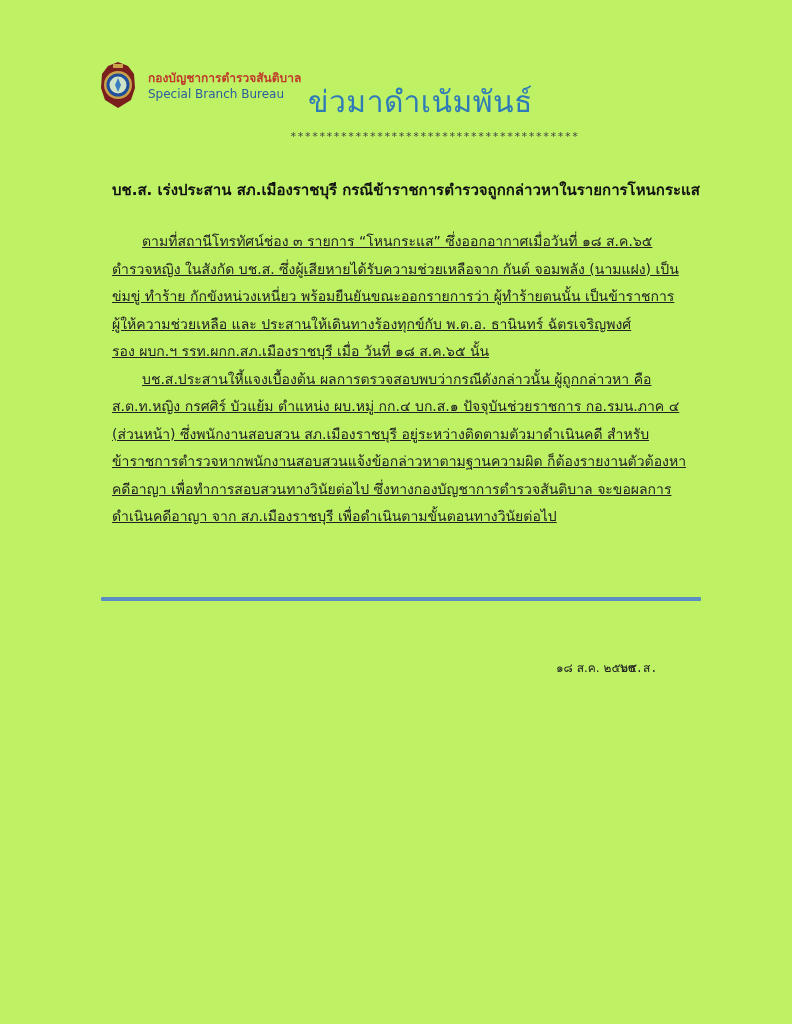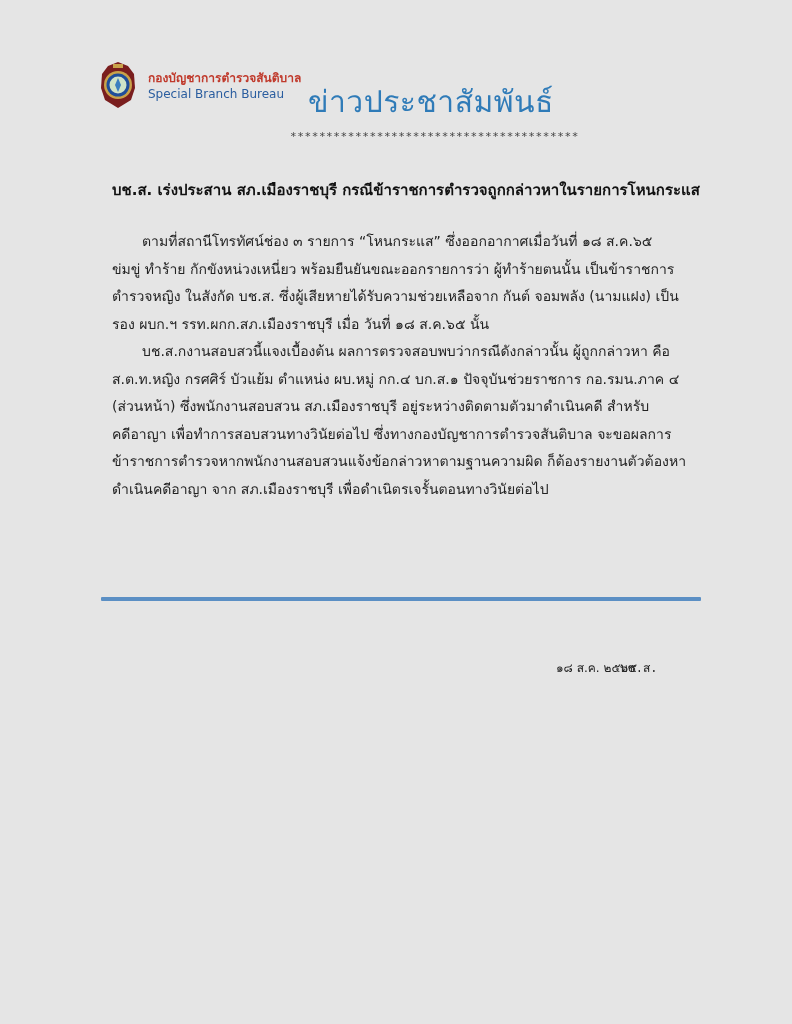--- a/index.html
+++ b/index.html
@@ -1,35 +1,35 @@
 <!DOCTYPE html>
 <html><head>
   <meta charset="utf-8">
   <style>
     html, body { margin: 0; padding: 0; background: #ffffff; }
     body { width: 792px; height: 1024px; position: relative; overflow: hidden;
            font-family: "DejaVu Sans", sans-serif; color: #1a1a1a; }
-    .page { position: absolute; left: 0; top: 0; width: 792px; height: 1024px; background: #e5e5e5; }
+    .page { position: absolute; left: 0; top: 0; width: 792px; height: 1024px; background: #bef264; }
 
     .header { position: absolute; left: 98px; top: 58px; width: 620px; height: 60px; }
     .seal { position: absolute; left: 0; top: 2px; width: 40px; height: 50px; }
     .org { position: absolute; left: 50px; top: 12px; }
     .org-th { font-size: 12px; color: #c0392b; font-weight: bold; line-height: 16px; white-space: nowrap; }
     .org-en { font-size: 12px; color: #2a5d9f; line-height: 16px; white-space: nowrap; }
     .pr-title { position: absolute; left: 210px; top: 20px; font-size: 30px; color: #2f7bb8;
                 font-weight: normal; white-space: nowrap; letter-spacing: 0.5px; }
     .stars { position: absolute; left: 290px; top: 130px; font-size: 11px; letter-spacing: 0.6px;
              color: #444; white-space: nowrap; font-family: "DejaVu Sans Mono", monospace; }
 
     .headline { position: absolute; left: 112px; top: 178px; width: 620px; font-size: 15px;
                 font-weight: bold; color: #111; white-space: nowrap; }
 
     .body-text { position: absolute; left: 112px; top: 228px; width: 600px; font-size: 14px;
                  line-height: 27.5px; color: #222; }
-    .line { white-space: nowrap; display: block; }
+    .line { white-space: nowrap; display: block; text-decoration: underline; }
     .indent { padding-left: 30px; }
 
     .divider { position: absolute; left: 101px; top: 597px; width: 600px; height: 4px;
                background: #5b8fc4; border-radius: 1px; }
 
     .sign-org { position: absolute; left: 620px; top: 658px; font-size: 12px; color: #222; font-family: Liberation Mono, monospace; }
     .sign-date { position: absolute; left: 556px; top: 658px; font-size: 12px; color: #222; white-space: nowrap; }
   </style>
 </head>
 <body>
@@ -42,38 +42,39 @@
       <circle cx="20" cy="25" r="14" fill="#c9a24a"></circle>
       <circle cx="20" cy="25" r="11.5" fill="#1f4e9a"></circle>
       <circle cx="20" cy="25" r="8.5" fill="#cfe3c8"></circle>
       <path d="M20 18 L23 25 L20 32 L17 25 Z" fill="#3a7fbf"></path>
       <rect x="15" y="4" width="10" height="4" fill="#c9a24a"></rect>
     </svg>
     <div class="org">
       <div class="org-th">กองบัญชาการตำรวจสันติบาล</div>
       <div class="org-en">Special Branch Bureau</div>
     </div>
-    <div class="pr-title">ข่าวประชาสัมพันธ์</div>
+    <div class="pr-title">ข่วมาดำเนัมพันธ์</div>
   </div>
 
   <div class="stars">****************************************</div>
 
   <div class="headline">บช.ส. เร่งประสาน สภ.เมืองราชบุรี  กรณีข้าราชการตำรวจถูกกล่าวหาในรายการโหนกระแส</div>
 
   <div class="body-text">
     <span class="line indent">ตามที่สถานีโทรทัศน์ช่อง ๓ รายการ “โหนกระแส” ซึ่งออกอากาศเมื่อวันที่ ๑๘ ส.ค.๖๕</span>
+    <span class="line">ตำรวจหญิง ในสังกัด บช.ส.  ซึ่งผู้เสียหายได้รับความช่วยเหลือจาก กันต์ จอมพลัง (นามแฝง) เป็น</span>
     <span class="line">ข่มขู่ ทำร้าย กักขังหน่วงเหนี่ยว พร้อมยืนยันขณะออกรายการว่า ผู้ทำร้ายตนนั้น เป็นข้าราชการ</span>
-    <span class="line">ตำรวจหญิง ในสังกัด บช.ส.  ซึ่งผู้เสียหายได้รับความช่วยเหลือจาก กันต์ จอมพลัง (นามแฝง) เป็น</span>
+    <span class="line">ผู้ให้ความช่วยเหลือ และ ประสานให้เดินทางร้องทุกข์กับ   พ.ต.อ. ธานินทร์ ฉัตรเจริญพงศ์</span>
     <span class="line">รอง ผบก.ฯ  รรท.ผกก.สภ.เมืองราชบุรี เมื่อ วันที่ ๑๘ ส.ค.๖๕ นั้น</span>
-    <span class="line indent">บช.ส.กงานสอบสวนี้แจงเบื้องต้น ผลการตรวจสอบพบว่ากรณีดังกล่าวนั้น  ผู้ถูกกล่าวหา คือ</span>
+    <span class="line indent">บช.ส.ประสานใหี้แจงเบื้องต้น ผลการตรวจสอบพบว่ากรณีดังกล่าวนั้น  ผู้ถูกกล่าวหา คือ</span>
     <span class="line">ส.ต.ท.หญิง กรศศิร์ บัวแย้ม ตำแหน่ง ผบ.หมู่ กก.๔ บก.ส.๑ ปัจจุบันช่วยราชการ กอ.รมน.ภาค ๔</span>
     <span class="line">(ส่วนหน้า)  ซึ่งพนักงานสอบสวน  สภ.เมืองราชบุรี  อยู่ระหว่างติดตามตัวมาดำเนินคดี    สำหรับ</span>
+    <span class="line">ข้าราชการตำรวจหากพนักงานสอบสวนแจ้งข้อกล่าวหาตามฐานความผิด  ก็ต้องรายงานตัวต้องหา</span>
     <span class="line">คดีอาญา   เพื่อทำการสอบสวนทางวินัยต่อไป ซึ่งทางกองบัญชาการตำรวจสันติบาล จะขอผลการ</span>
-    <span class="line">ข้าราชการตำรวจหากพนักงานสอบสวนแจ้งข้อกล่าวหาตามฐานความผิด  ก็ต้องรายงานตัวต้องหา</span>
-    <span class="line">ดำเนินคดีอาญา จาก สภ.เมืองราชบุรี เพื่อดำเนิตรเจรั้นตอนทางวินัยต่อไป</span>
+    <span class="line">ดำเนินคดีอาญา จาก สภ.เมืองราชบุรี เพื่อดำเนินตามขั้นตอนทางวินัยต่อไป</span>
   </div>
 
   <div class="divider"></div>
 
   <div class="sign-org">บช.ส.</div>
   <div class="sign-date">๑๘ ส.ค. ๒๕๖๕</div>
 
 </div>
 
 </body></html>

